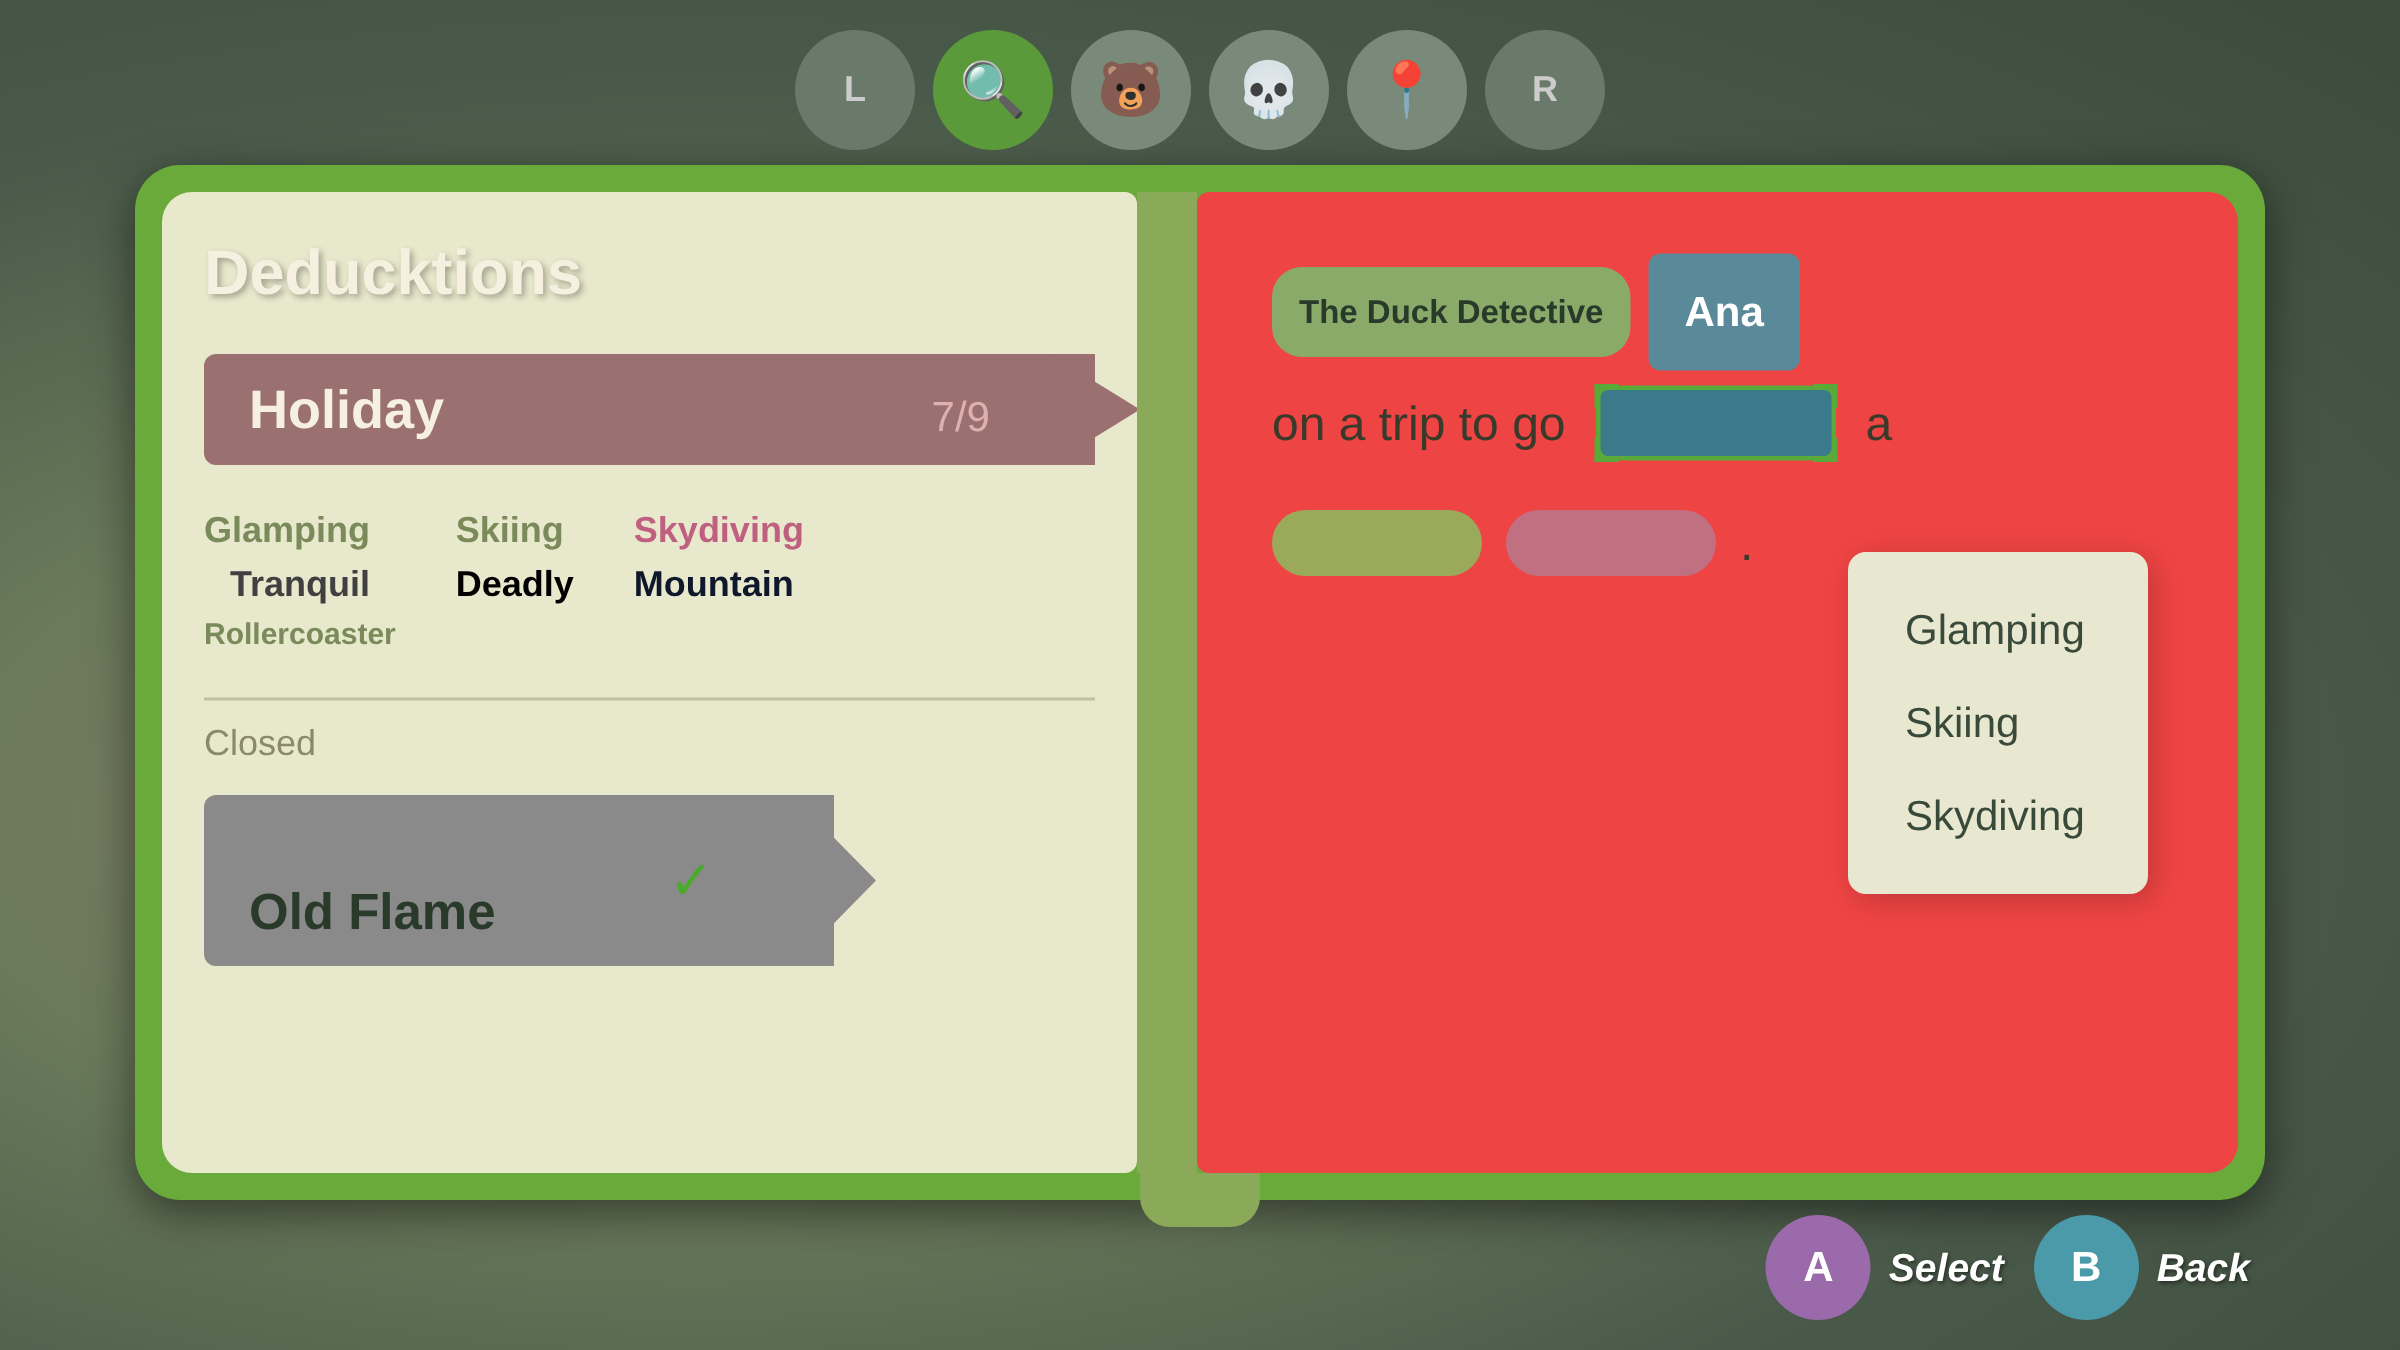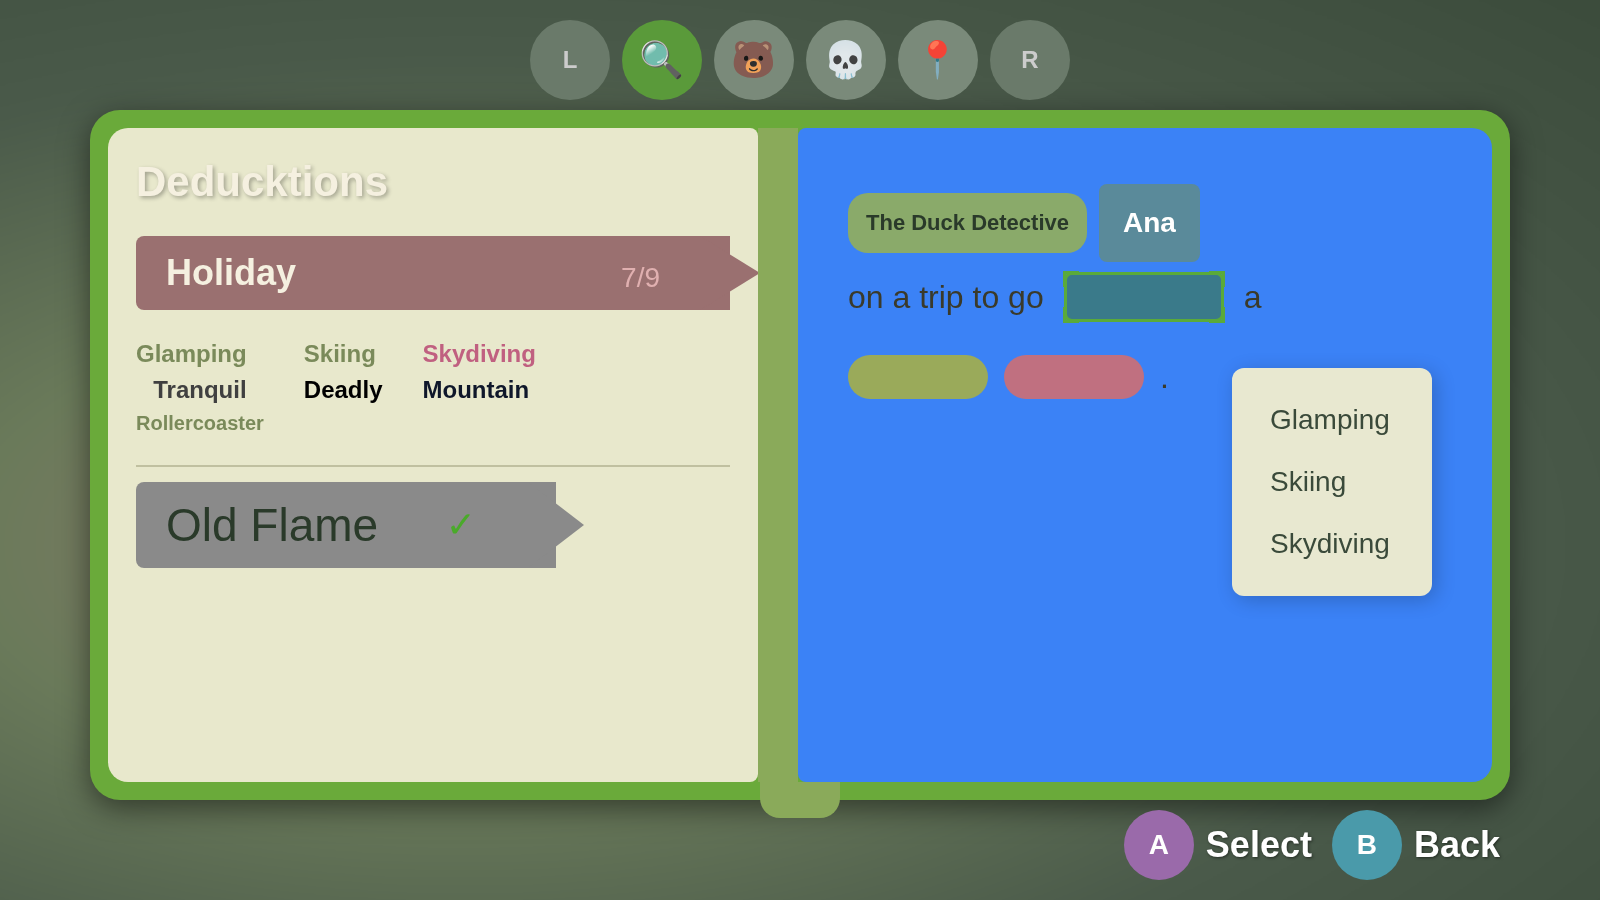--- a/index.html
+++ b/index.html
@@ -193,23 +193,24 @@
       position: absolute;
       right: -28px;
       top: 0;
       bottom: 0;
       width: 56px;
       background: #8a8a8a;
       clip-path: polygon(0 0, 100% 50%, 0 100%);
     }
 
     .solved-title {
-      font-size: 46px;
-      font-weight: normal;
+      font-size: 34px;
+      font-weight: bold;
       color: #2a3a2a;
+      margin-top: 43px;
     }
 
     .checkmark {
       font-size: 36px;
       color: #4aaa2a;
       margin-right: 20px;
     }
 
     
     .book-spine {
@@ -217,23 +218,23 @@
       background: #8aaa5a;
       display: flex;
       align-items: center;
       justify-content: center;
       position: relative;
     }
 
     
     .right-page {
       flex: 1;
-      background: #3b82f6;
+      background: #ef4444;
       border-radius: 8px 20px 20px 8px;
-      padding: 56px 50px;
+      padding: 41px 50px;
       position: relative;
     }
 
     
     .sentence-area {
       font-size: 32px;
       color: #3a3a2a;
       line-height: 2.2;
     }
 
@@ -359,24 +360,25 @@
       justify-content: center;
       font-size: 28px;
       font-weight: bold;
       color: white;
     }
 
     .circle-btn.a { background: #9a6aaa; }
     .circle-btn.b { background: #4a9aaa; }
 
     .action-label {
-      font-size: 36px;
+      font-size: 26px;
       font-weight: bold;
       color: white;
       text-shadow: 1px 1px 3px rgba(0,0,0,0.5);
+      font-style: italic;
     }
 
     
     .book-tab {
       position: absolute;
       bottom: -18px;
       left: 50%;
       transform: translateX(-50%);
       width: 80px;
       height: 36px;
@@ -444,20 +446,21 @@
         <span class="item-tag deadly">Deadly</span>
       </div>
       <div class="item-col">
         <span class="item-tag skydiving">Skydiving</span>
         <span class="item-tag mountain">Mountain</span>
       </div>
     </div>
 
     <div class="divider"></div>
 
+    <div class="closed-label">Closed</div>
 
     <div class="solved-banner">
       <span class="solved-title">Old Flame</span>
       <span class="checkmark">✓</span>
     </div>
   </div>
 
   <div class="book-spine"></div>
 
   <div class="right-page">

